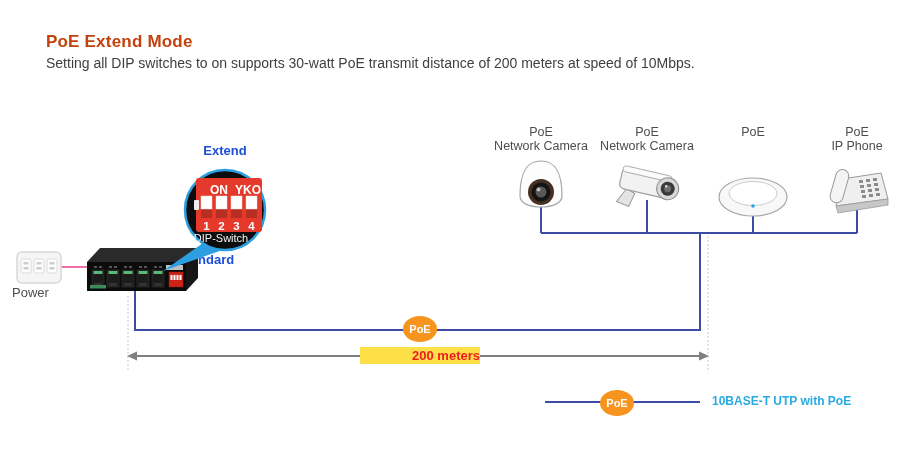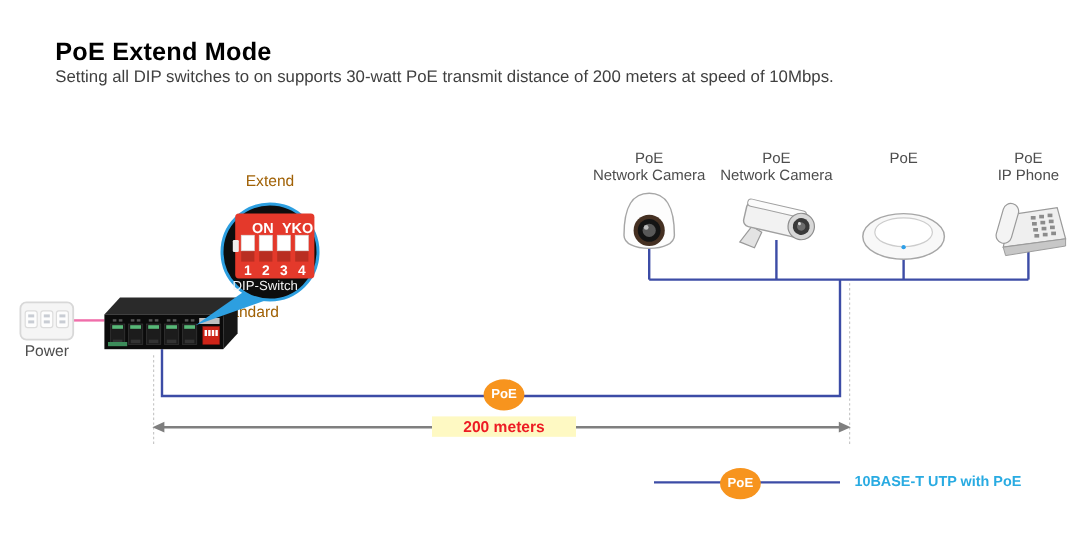--- a/index.html
+++ b/index.html
@@ -2,45 +2,45 @@
 <html><head>
 <meta charset="utf-8">
 <style>
   html,body{margin:0;padding:0;background:#fff;}
   .canvas{
     position:relative;width:900px;height:455px;background:#ffffff;
     font-family:"Liberation Sans",sans-serif;overflow:hidden;
   }
   .abs{position:absolute;}
   .title{
-    left:46px;top:32px;font-size:21px;font-weight:bold;color:#000000;letter-spacing:.2px;
+    left:46px;top:32px;font-size:17px;font-weight:bold;color:#c2410c;letter-spacing:.2px;
   }
   .subtitle{
     left:46px;top:55px;font-size:14px;color:#404040;
   }
   .blue-label{
-    font-size:13px;font-weight:normal;color:#a16207;text-align:center;width:84px;
+    font-size:13px;font-weight:bold;color:#1d4ed8;text-align:center;width:84px;
   }
   .extend{left:183px;top:143px;}
   .standard{left:164px;top:252px;}
   .power-label{
-    left:12px;top:285px;width:54px;text-align:center;font-size:13px;color:#4D4D4D;
+    left:12px;top:285px;width:54px;text-align:left;font-size:13px;color:#4D4D4D;
   }
   .device-label{
     top:125px;width:130px;text-align:center;font-size:12.5px;color:#4D4D4D;line-height:14px;z-index:3;
   }
   .poe-badge{
     width:34px;height:26px;border-radius:50%;background:#F7941E;
     color:#fff;font-size:11px;font-weight:bold;display:flex;align-items:center;justify-content:center;
     z-index:4;
   }
   .badge-main{left:403px;top:316px;}
   .badge-legend{left:600px;top:390px;}
   .distance-label{
-    left:360px;top:347px;width:120px;text-align:center;background:#fef9c3;
+    left:360px;top:347px;width:120px;text-align:right;background:#fde047;
     font-size:13px;font-weight:bold;color:#ED1C24;z-index:3;padding:1px 0;
   }
   .legend-text{
     left:712px;top:394px;font-size:12px;font-weight:bold;color:#29ABE2;z-index:3;
   }
   svg text{font-family:"Liberation Sans",sans-serif;}
   .layer{left:0;top:0;z-index:1;}
 </style>
 </head>
 <body>

